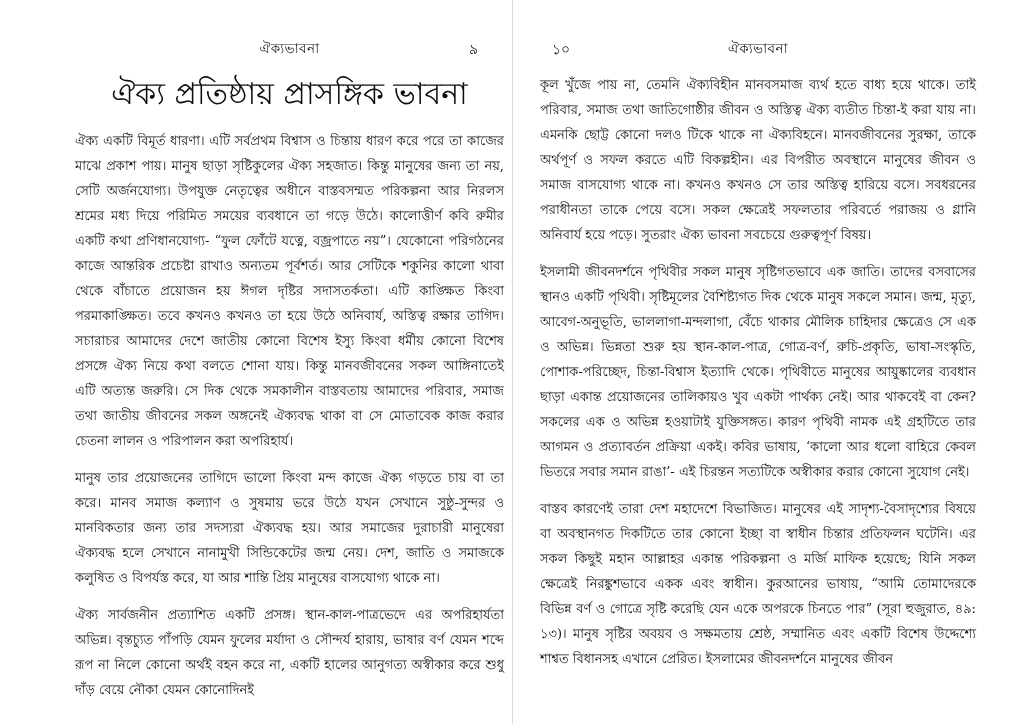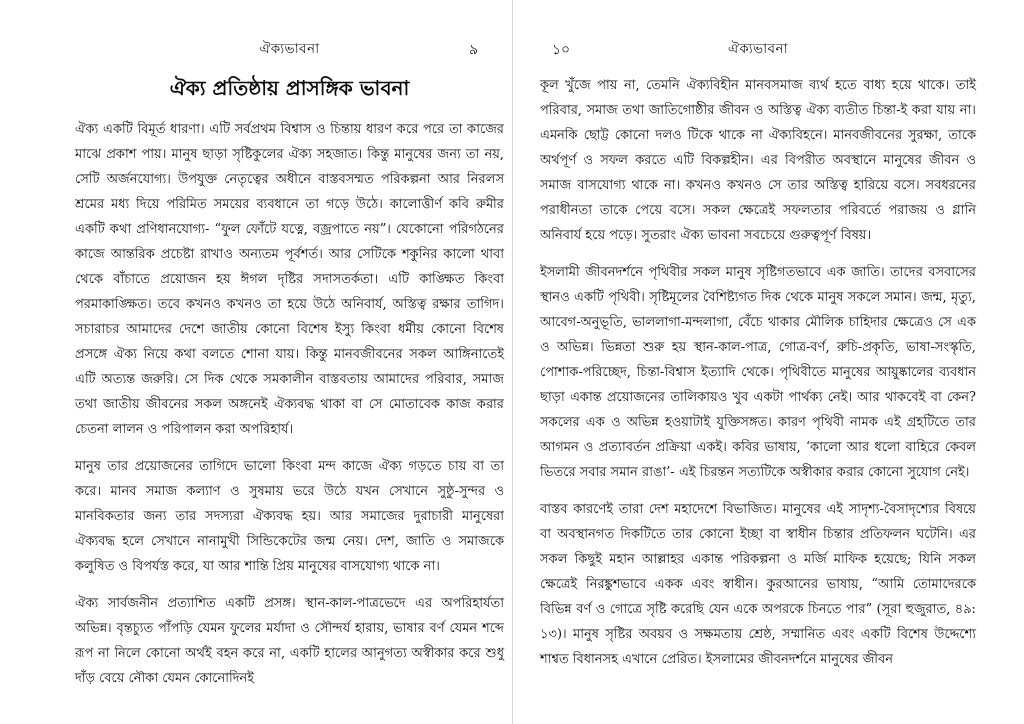--- a/index.html
+++ b/index.html
@@ -52,22 +52,22 @@
     top: 0;
     font-size: 14px;
     color: #222;
   }
   .page.left  .page-number { right: 26px; }
   .page.right .page-number { left: 12px; }
 
   .chapter-title {
     margin: 14px 0 16px 0;
     text-align: center;
-    font-size: 20px;
-    font-weight: 700;
+    font-size: 30px;
+    font-weight: 400;
     line-height: 1.2;
     color: #0d0d0d;
     white-space: nowrap;
   }
 
   .body-text p {
     margin: 0 0 12px 0;
     font-size: 13px;
     line-height: 25px;
     text-align: justify;

